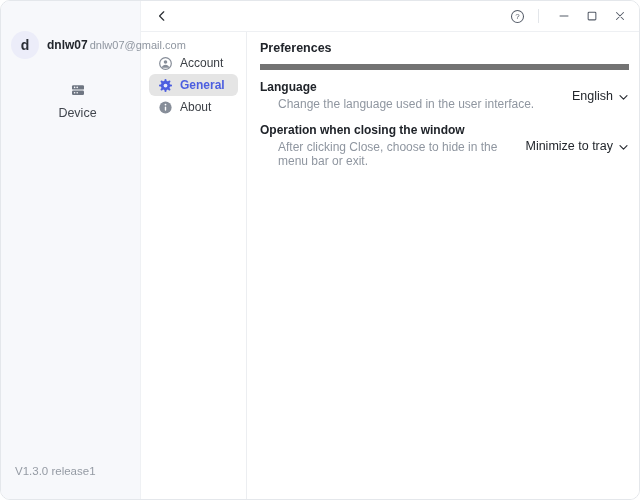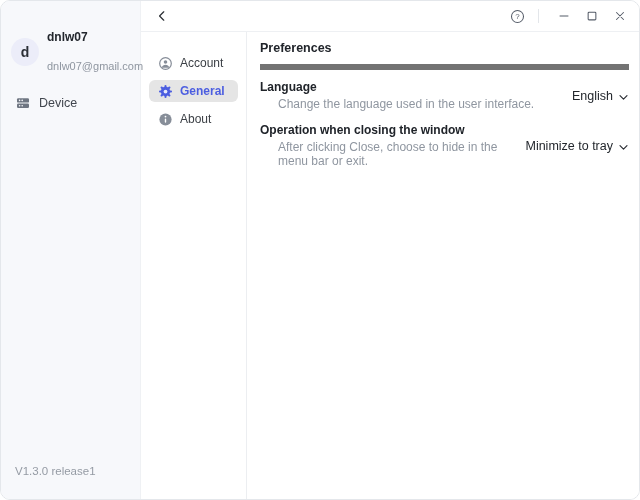--- a/index.html
+++ b/index.html
@@ -19,27 +19,27 @@
     width:140px;min-width:140px;background:#f7f8fb;
     position:relative;padding-top:30px;
     border-right:1px solid #eff1f4;
   }
   .user-block{display:flex;align-items:center;gap:8px;padding:0 0 0 10px;}
   .avatar{
     width:28px;height:28px;border-radius:50%;background:#ecedf9;
     display:flex;align-items:center;justify-content:center;
     font-size:14px;font-weight:600;color:#2b2f36;flex:0 0 28px;
   }
-  .user-meta{display:flex;flex-direction:column;gap:16px;min-width:0;}
+  .user-meta{display:flex;flex-direction:row;gap:2px;min-width:0;}
   .user-name{font-size:12px;font-weight:700;color:#23272d;line-height:13px;}
   .user-email{font-size:11px;color:#8f96a0;line-height:12px;white-space:nowrap;}
   .side-item{
     display:flex;align-items:center;gap:8px;
     margin-top:18px;padding:5px 0 5px 14px;cursor:pointer;
-    font-size:12.5px;color:#41464e;
+    font-size:12.5px;color:#41464e;flex-direction:column;
   }
   .version{
     position:absolute;left:14px;bottom:22px;
     font-size:11.5px;color:#959ba4;
   }
   
   .main{flex:1;display:flex;flex-direction:column;background:#ffffff;min-width:0;}
   .topbar{
     height:31px;min-height:31px;display:flex;align-items:center;
     padding:0 8px 0 10px;border-bottom:1px solid #eef0f3;
@@ -48,21 +48,21 @@
     width:22px;height:22px;display:flex;align-items:center;justify-content:center;
     border-radius:4px;cursor:pointer;background:transparent;border:none;padding:0;
   }
   .topbar .spacer{flex:1;}
   .ctrl-sep{width:1px;height:14px;background:#e3e6ea;margin:0 8px 0 10px;}
   .win-ctrl{margin-left:6px;}
   
   .body-split{flex:1;display:flex;min-height:0;}
   .nav{
     width:106px;min-width:106px;border-right:1px solid #eceef1;
-    padding:20px 8px 0 8px;display:flex;flex-direction:column;gap:6px;
+    padding:20px 8px 0 8px;display:flex;flex-direction:column;
   }
   .nav-item{
     display:flex;align-items:center;gap:7px;height:22px;
     padding:0 9px;border-radius:6px;cursor:pointer;
     font-size:12px;color:#3c4046;white-space:nowrap;
   }
   .nav-item.active{background:#e5e5e5;color:#4c5ee0;font-weight:600;}
   .content{flex:1;padding:0 10px 0 13px;min-width:0;}
   .content-title{
     font-size:12.5px;font-weight:700;color:#20242a;

